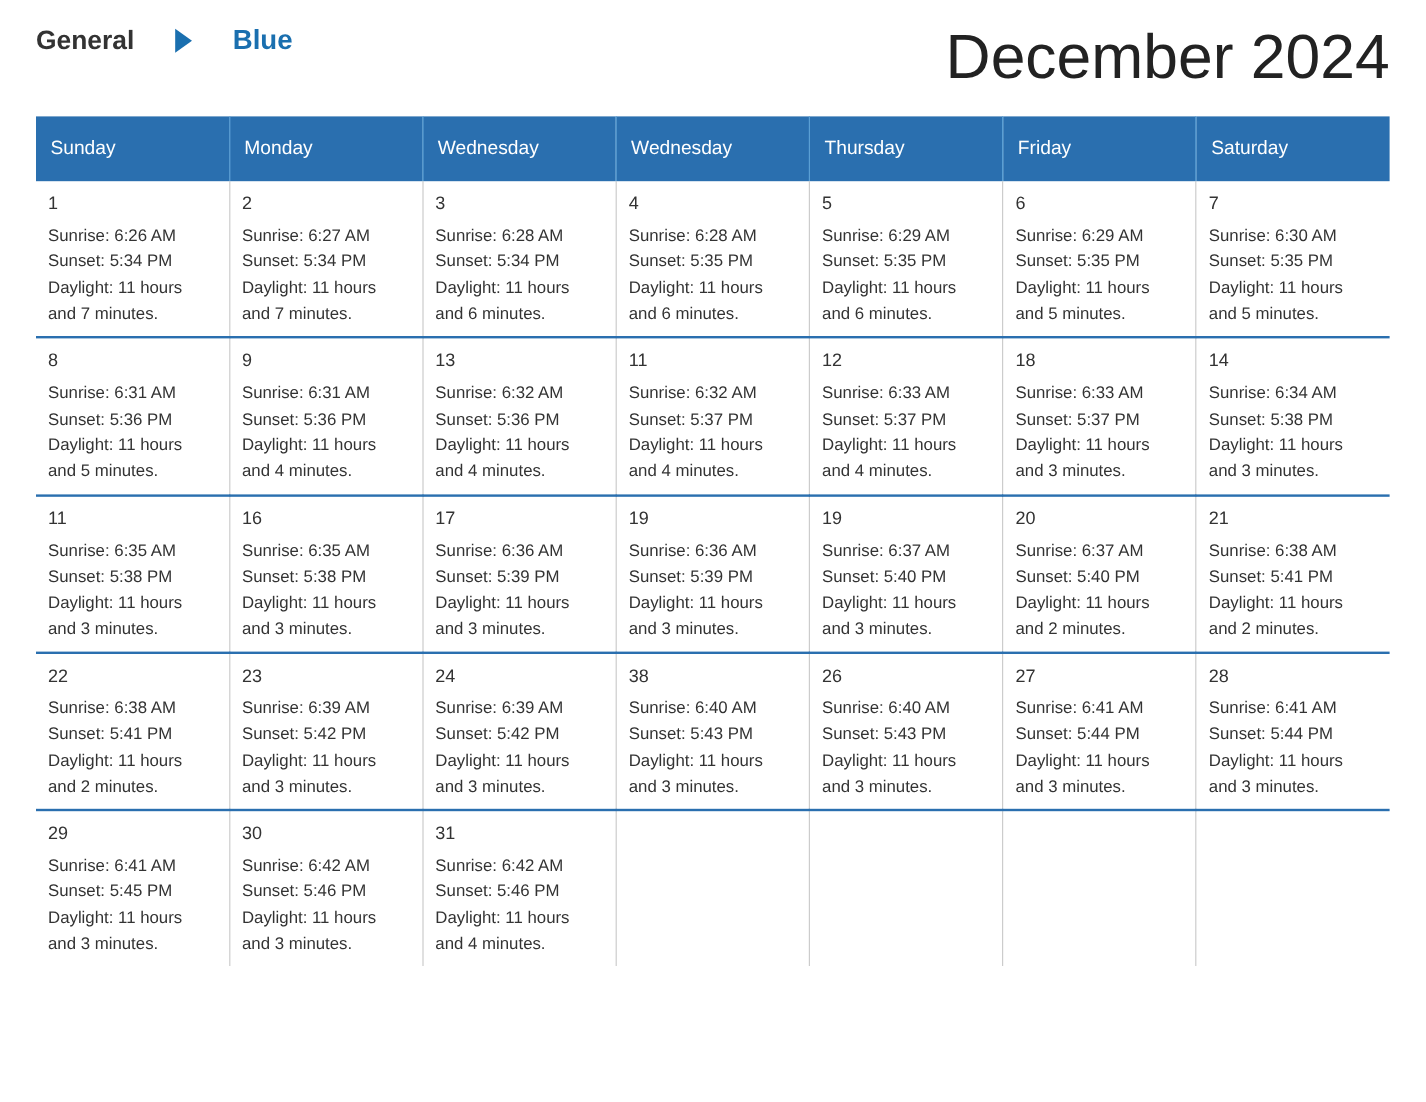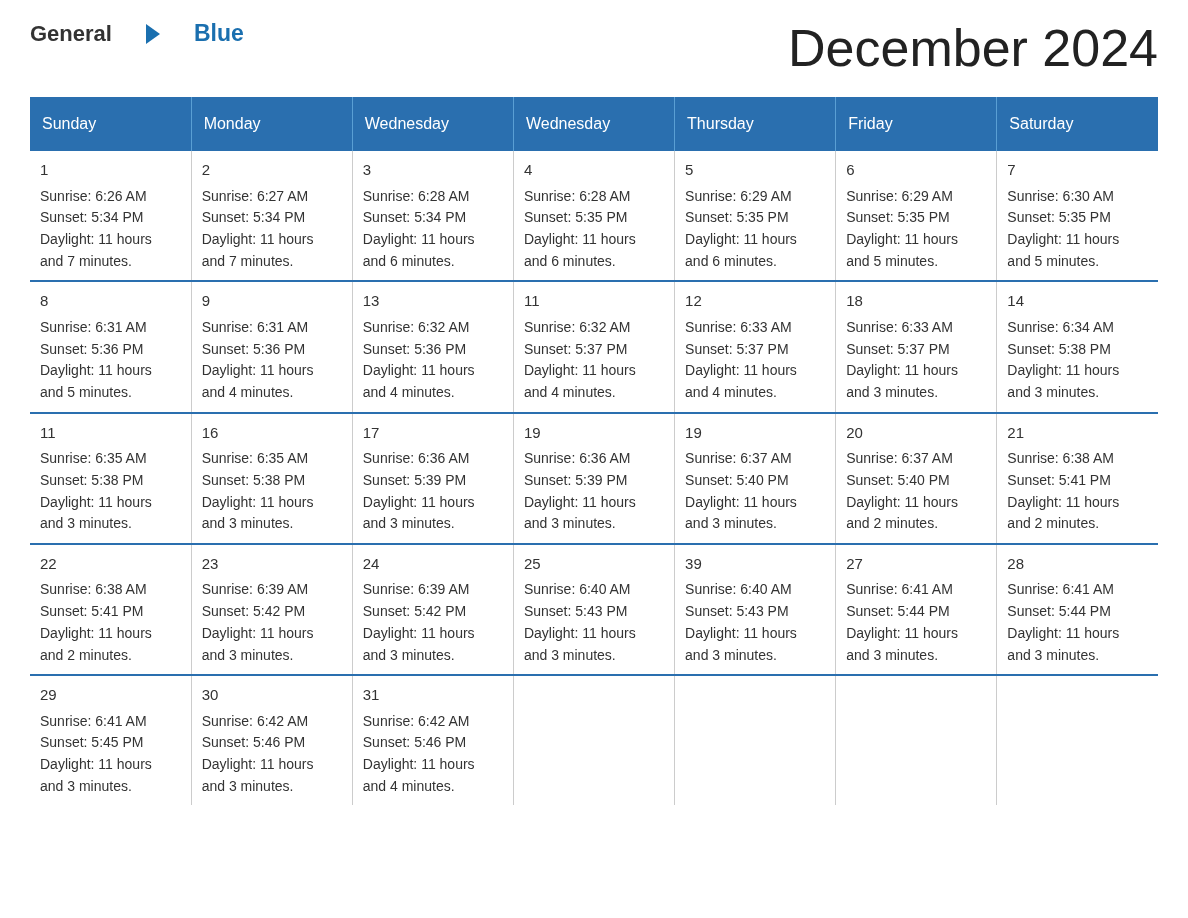--- a/index.html
+++ b/index.html
@@ -228,25 +228,25 @@
         </td>
         <td>
           <span class="day-number">23</span>
           <div class="day-info">Sunrise: 6:39 AM<br>Sunset: 5:42 PM<br>Daylight: 11 hours<br>and 3 minutes.</div>
         </td>
         <td>
           <span class="day-number">24</span>
           <div class="day-info">Sunrise: 6:39 AM<br>Sunset: 5:42 PM<br>Daylight: 11 hours<br>and 3 minutes.</div>
         </td>
         <td>
-          <span class="day-number">25</span>
+          <span class="day-number">38</span>
           <div class="day-info">Sunrise: 6:40 AM<br>Sunset: 5:43 PM<br>Daylight: 11 hours<br>and 3 minutes.</div>
         </td>
         <td>
-          <span class="day-number">39</span>
+          <span class="day-number">26</span>
           <div class="day-info">Sunrise: 6:40 AM<br>Sunset: 5:43 PM<br>Daylight: 11 hours<br>and 3 minutes.</div>
         </td>
         <td>
           <span class="day-number">27</span>
           <div class="day-info">Sunrise: 6:41 AM<br>Sunset: 5:44 PM<br>Daylight: 11 hours<br>and 3 minutes.</div>
         </td>
         <td>
           <span class="day-number">28</span>
           <div class="day-info">Sunrise: 6:41 AM<br>Sunset: 5:44 PM<br>Daylight: 11 hours<br>and 3 minutes.</div>
         </td>

